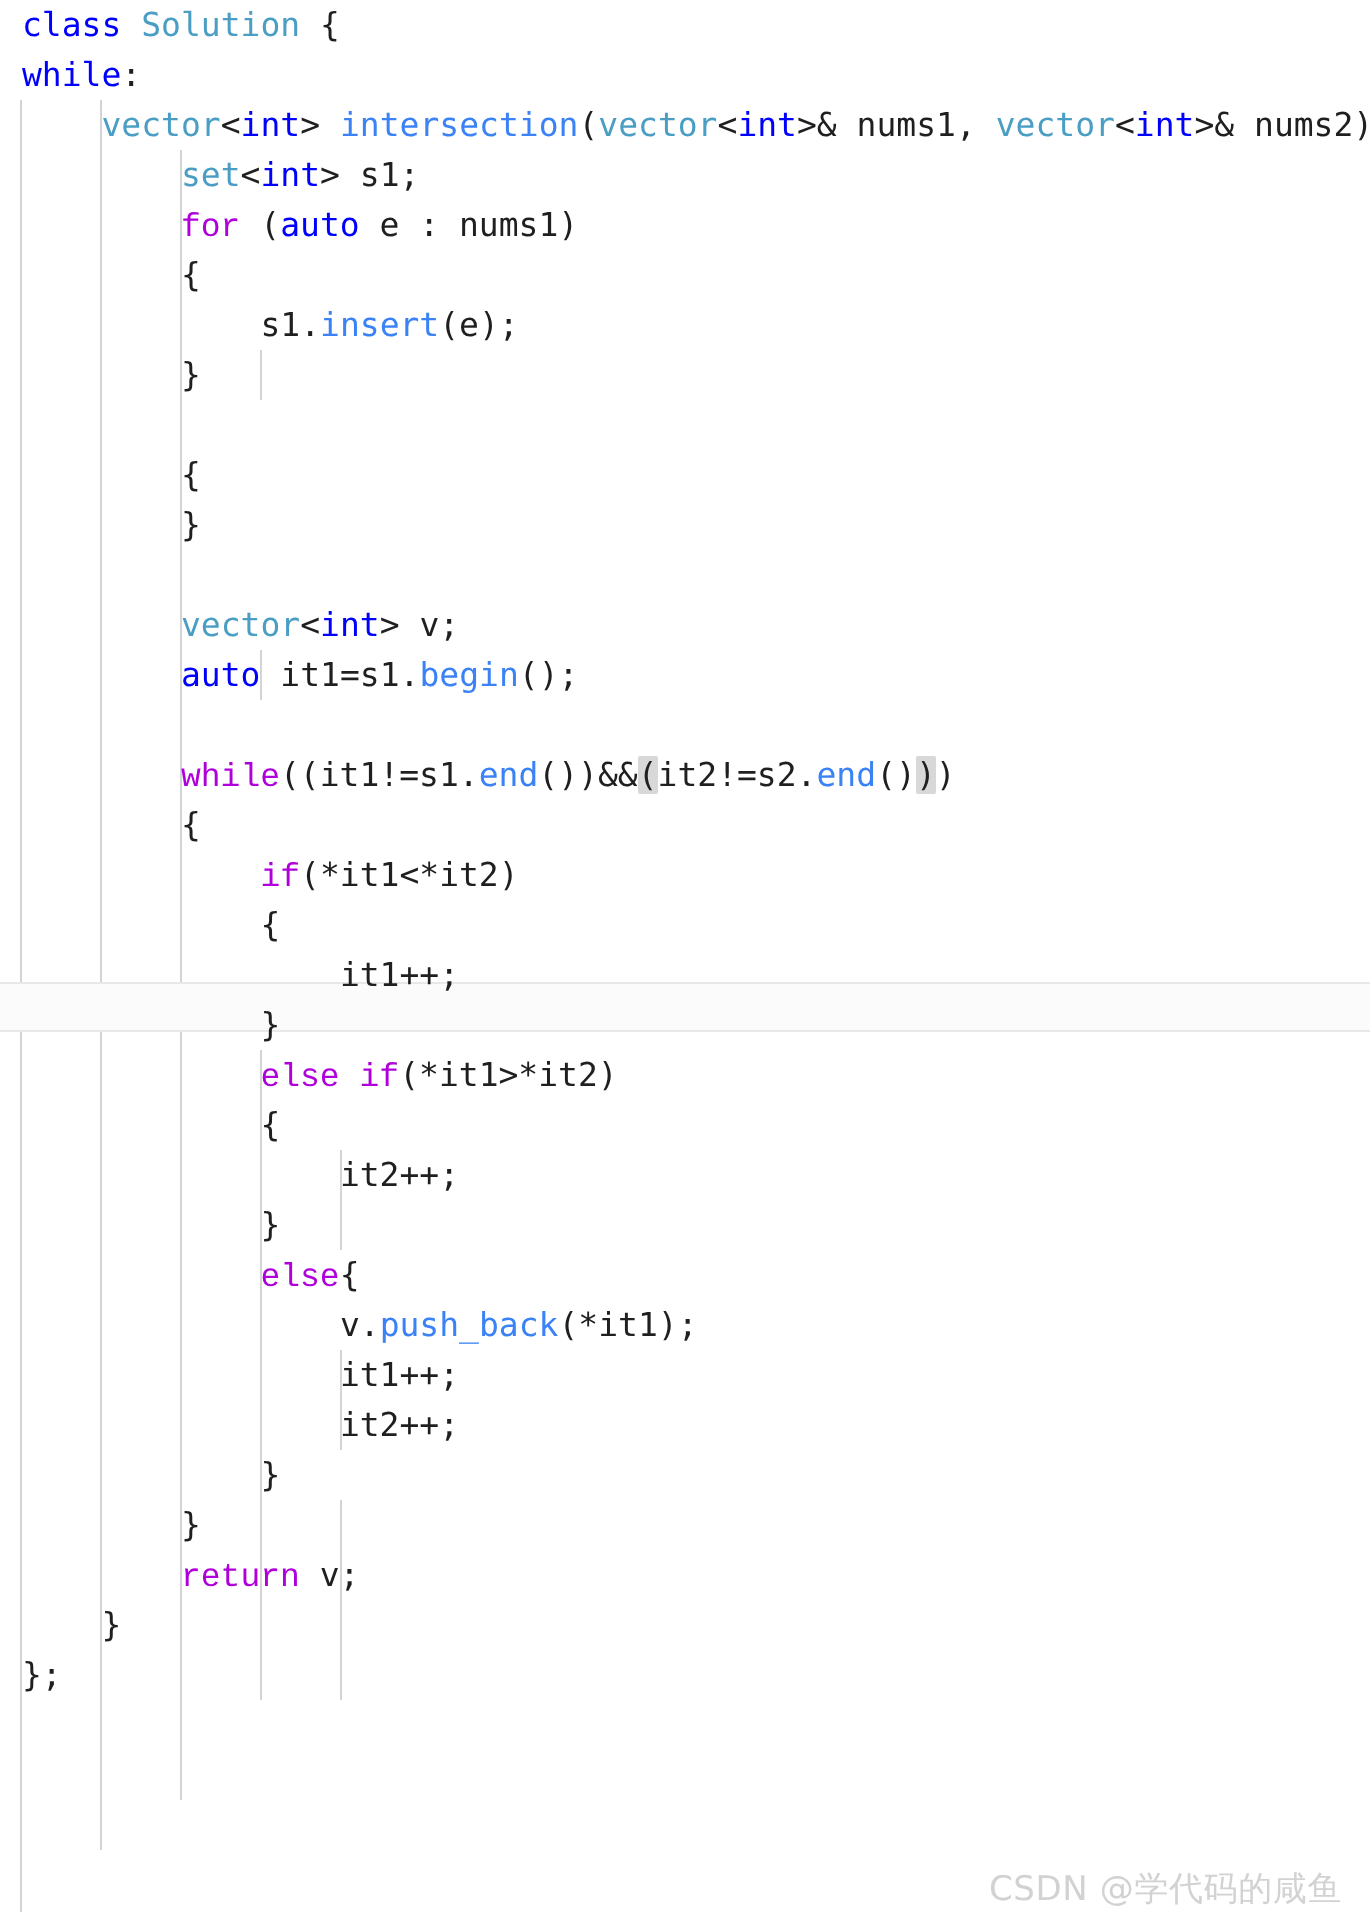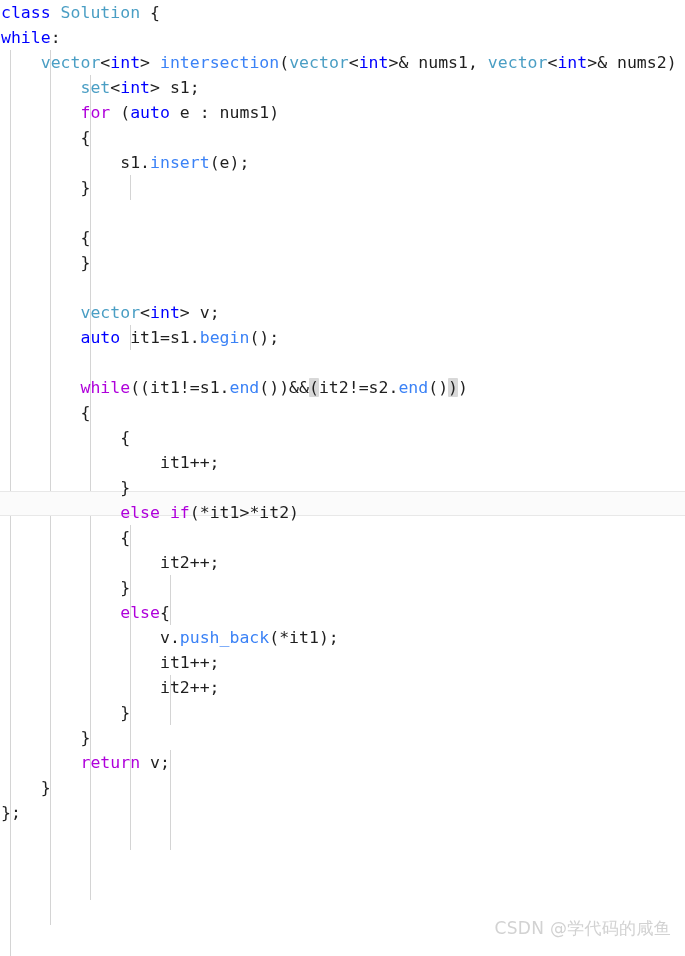--- a/index.html
+++ b/index.html
@@ -48,40 +48,40 @@
     top: 0;
     width: 685px;
   }
 
   .line {
     height: 25px;
     line-height: 25px;
     font-size: 16.5px;
     white-space: pre;
     color: #1f1f1f;
-    padding-left: 1px;
+    padding-left: 11px;
     letter-spacing: 0px;
   }
 
   
   .kw      { color: #0000ff; }   
-  .ctrl    { color: #af00db; }   
+  .ctrl    { color: #af00db; font-family: Liberation Mono, monospace; }   
   .type    { color: #4a9ec4; }   
   .fn      { color: #3b82f6; }   
   .cmt     { color: #1f8a2e; }   
   .plain   { color: #1f1f1f; }
   .paren-hl {
     background: #d8d8d8;
     border-radius: 1px;
   }
 
   .watermark {
     position: absolute;
     right: 14px;
-    bottom: 16px;
+    bottom: 0;
     font-family: "DejaVu Sans", "Liberation Sans", sans-serif;
     font-size: 17px;
     color: #d2d2d2;
     white-space: pre;
     letter-spacing: 0.3px;
   }
 </style>
 </head>
 <body>
 
@@ -133,20 +133,21 @@
 
     <div class="line"><span class="plain">        </span><span class="kw">auto</span><span class="plain"> it1=s1.</span><span class="fn">begin</span><span class="plain">();</span></div>
 
 
     <div class="line"><span class="plain"> </span></div>
 
     <div class="line"><span class="plain">        </span><span class="ctrl">while</span><span class="plain">((it1!=s1.</span><span class="fn">end</span><span class="plain">())&amp;&amp;</span><span class="plain paren-hl">(</span><span class="plain">it2!=s2.</span><span class="fn">end</span><span class="plain">()</span><span class="plain paren-hl">)</span><span class="plain">)</span></div>
 
     <div class="line"><span class="plain">        {</span></div>
 
+    <div class="line"><span class="plain">            </span><span class="ctrl">if</span><span class="plain">(*it1&lt;*it2)</span></div>
 
     <div class="line"><span class="plain">            {</span></div>
 
     <div class="line"><span class="plain">                it1++;</span></div>
 
     <div class="line"><span class="plain">            }</span></div>
 
     <div class="line"><span class="plain">            </span><span class="ctrl">else</span><span class="plain"> </span><span class="ctrl">if</span><span class="plain">(*it1&gt;*it2)</span></div>
 
     <div class="line"><span class="plain">            {</span></div>

